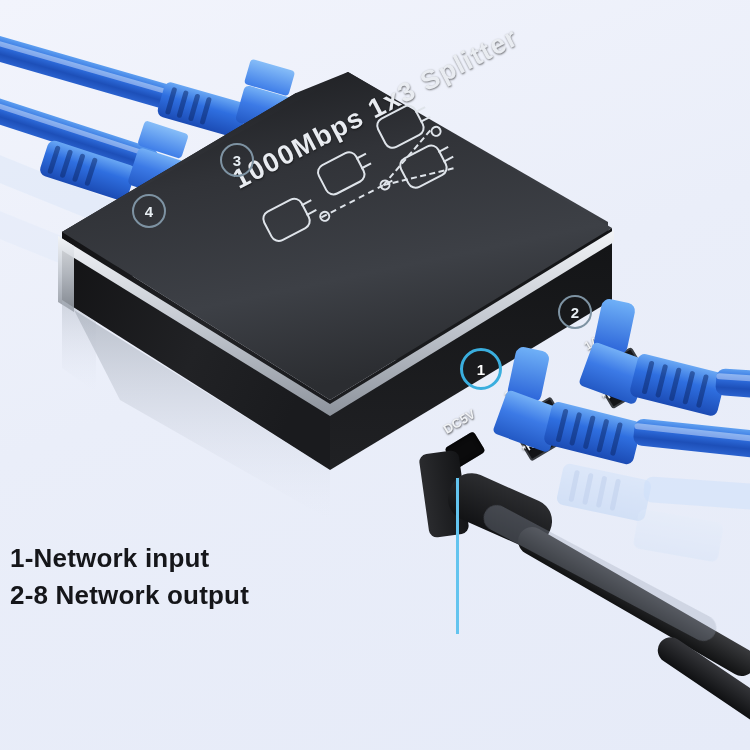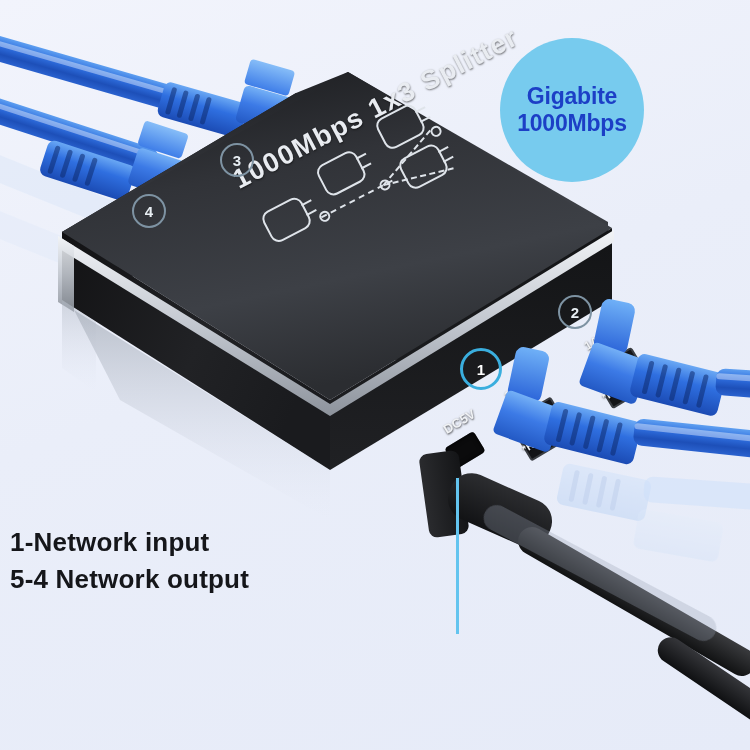--- a/index.html
+++ b/index.html
@@ -42,21 +42,21 @@
     font-size: 23px;
     font-weight: 700;
     letter-spacing: -0.2px;
     text-align: center;
   }
 
   
   .caption-block {
     position: absolute;
     left: 10px;
-    top: 524px;
+    top: 540px;
     z-index: 45;
   }
   .caption-line {
     color: #15161a;
     font-size: 26px;
     font-weight: 700;
     letter-spacing: 0.2px;
     line-height: 1.42;
     white-space: nowrap;
   }
@@ -400,25 +400,21 @@
     <div style="position:absolute; left:520px; top:520px; width:270px; height:28px;
                 background:linear-gradient(to bottom,#3a3b3e,#111213); border-radius:14px;
                 transform:rotate(30deg); transform-origin:0 50%;"></div>
     <div style="position:absolute; left:660px; top:630px; width:150px; height:26px;
                 background:linear-gradient(to bottom,#35363a,#0f1012); border-radius:13px;
                 transform:rotate(34deg); transform-origin:0 50%;"></div>
     <div class="ghost" style="position:absolute; left:470px; top:560px; width:260px; height:26px;
                 background:#9aa3b4; border-radius:13px; transform:rotate(28deg);"></div>
   </div>
 
-  <div class="badge">
-    <div class="badge-line">Gigabite</div>
-    <div class="badge-line">1000Mbps</div>
-  </div>
 
   <div class="caption-block">
     <div class="caption-line">1-Network input</div>
-    <div class="caption-line">5-4 Network output</div>
+    <div class="caption-line">2-8 Network output</div>
   </div>
 
   <div class="leader-line"></div>
 
 </div>
 
 </body></html>

